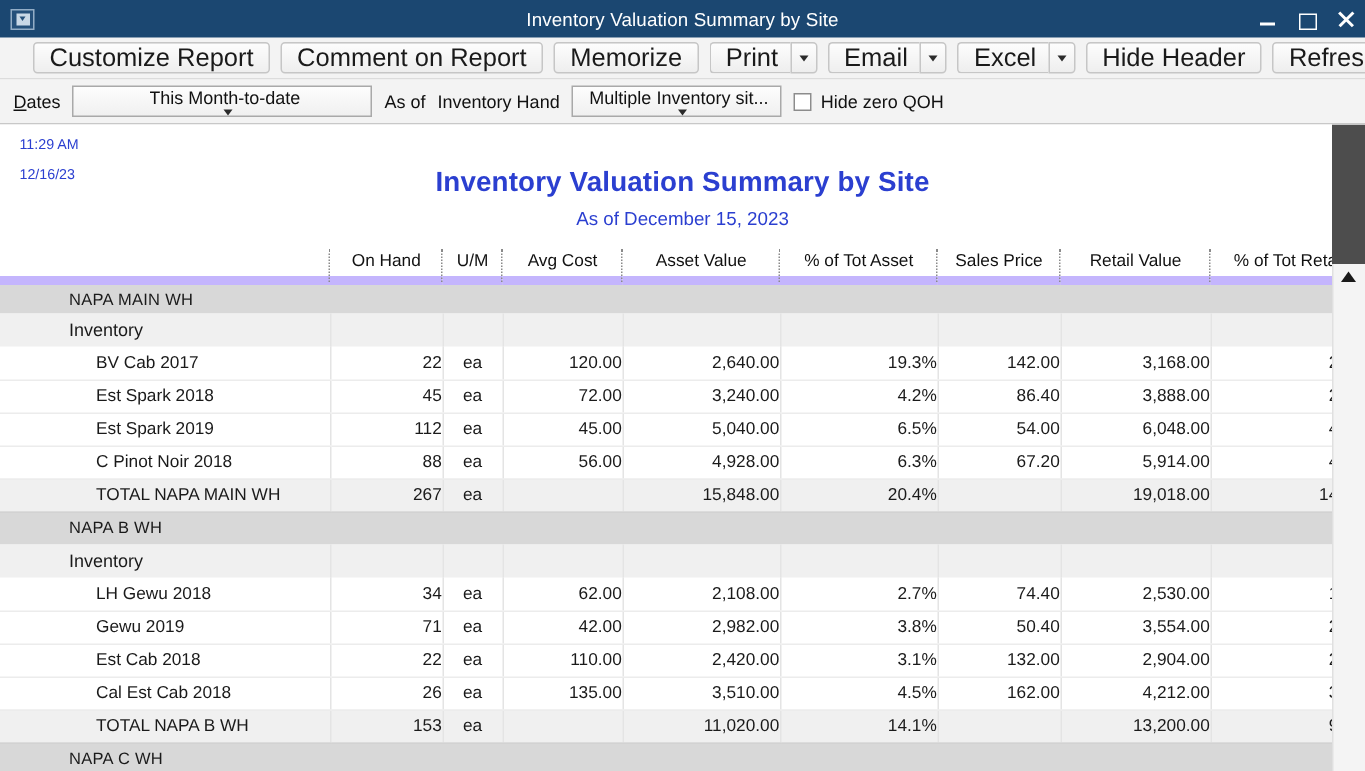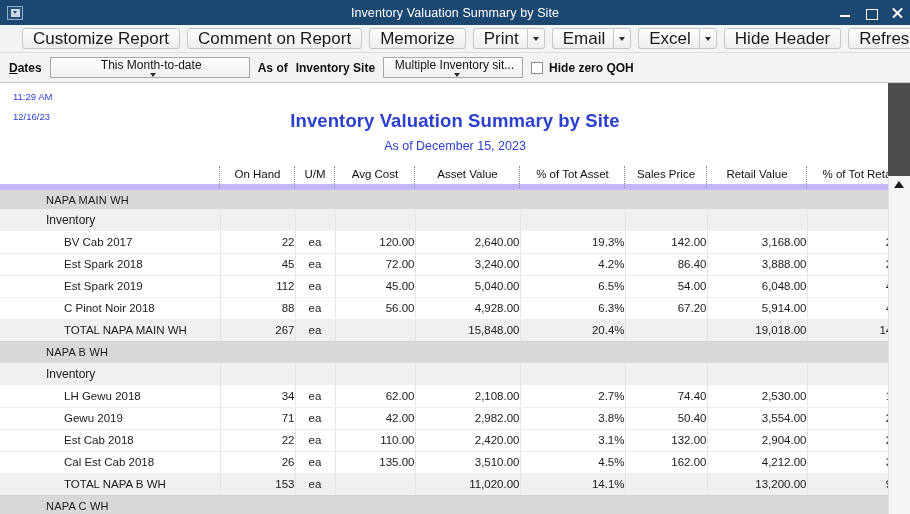--- a/index.html
+++ b/index.html
@@ -124,21 +124,21 @@
     height: 30px;
     background: #f3f3f3;
     border-bottom: 1px solid #c8c8c8;
     display: flex;
     align-items: center;
     padding-left: 9px;
     gap: 8px;
     font-size: 12px;
     color: #111111;
   }
-  .flabel { white-space: nowrap; font-weight: bold; }
+  .flabel { white-space: nowrap; }
   .flabel .accel { text-decoration: underline; }
   .combo {
     height: 21px;
     background: linear-gradient(#fdfdfd, #f0f0f0);
     border: 1px solid #a9a9a9;
     display: flex; align-items: center;
     padding: 0 4px 0 7px;
     font-size: 12px;
     cursor: default;
     flex-direction: column;
@@ -368,21 +368,21 @@
   <span class="flabel"><span class="accel">D</span><span>ates</span></span>
 
   <div class="combo combo-dates">
     <span class="cval">This Month-to-date</span>
     <span class="caret"></span>
   </div>
 
   <span class="flabel">As of</span>
 
 
-  <span class="flabel">Inventory Site</span>
+  <span class="flabel">Inventory Hand</span>
 
   <div class="combo combo-site">
     <span class="cval">Multiple Inventory sit...</span>
     <span class="caret"></span>
   </div>
 
   <label class="checkwrap">
     <span class="checkbox"></span>
     <span class="flabel">Hide zero QOH</span>
   </label>

